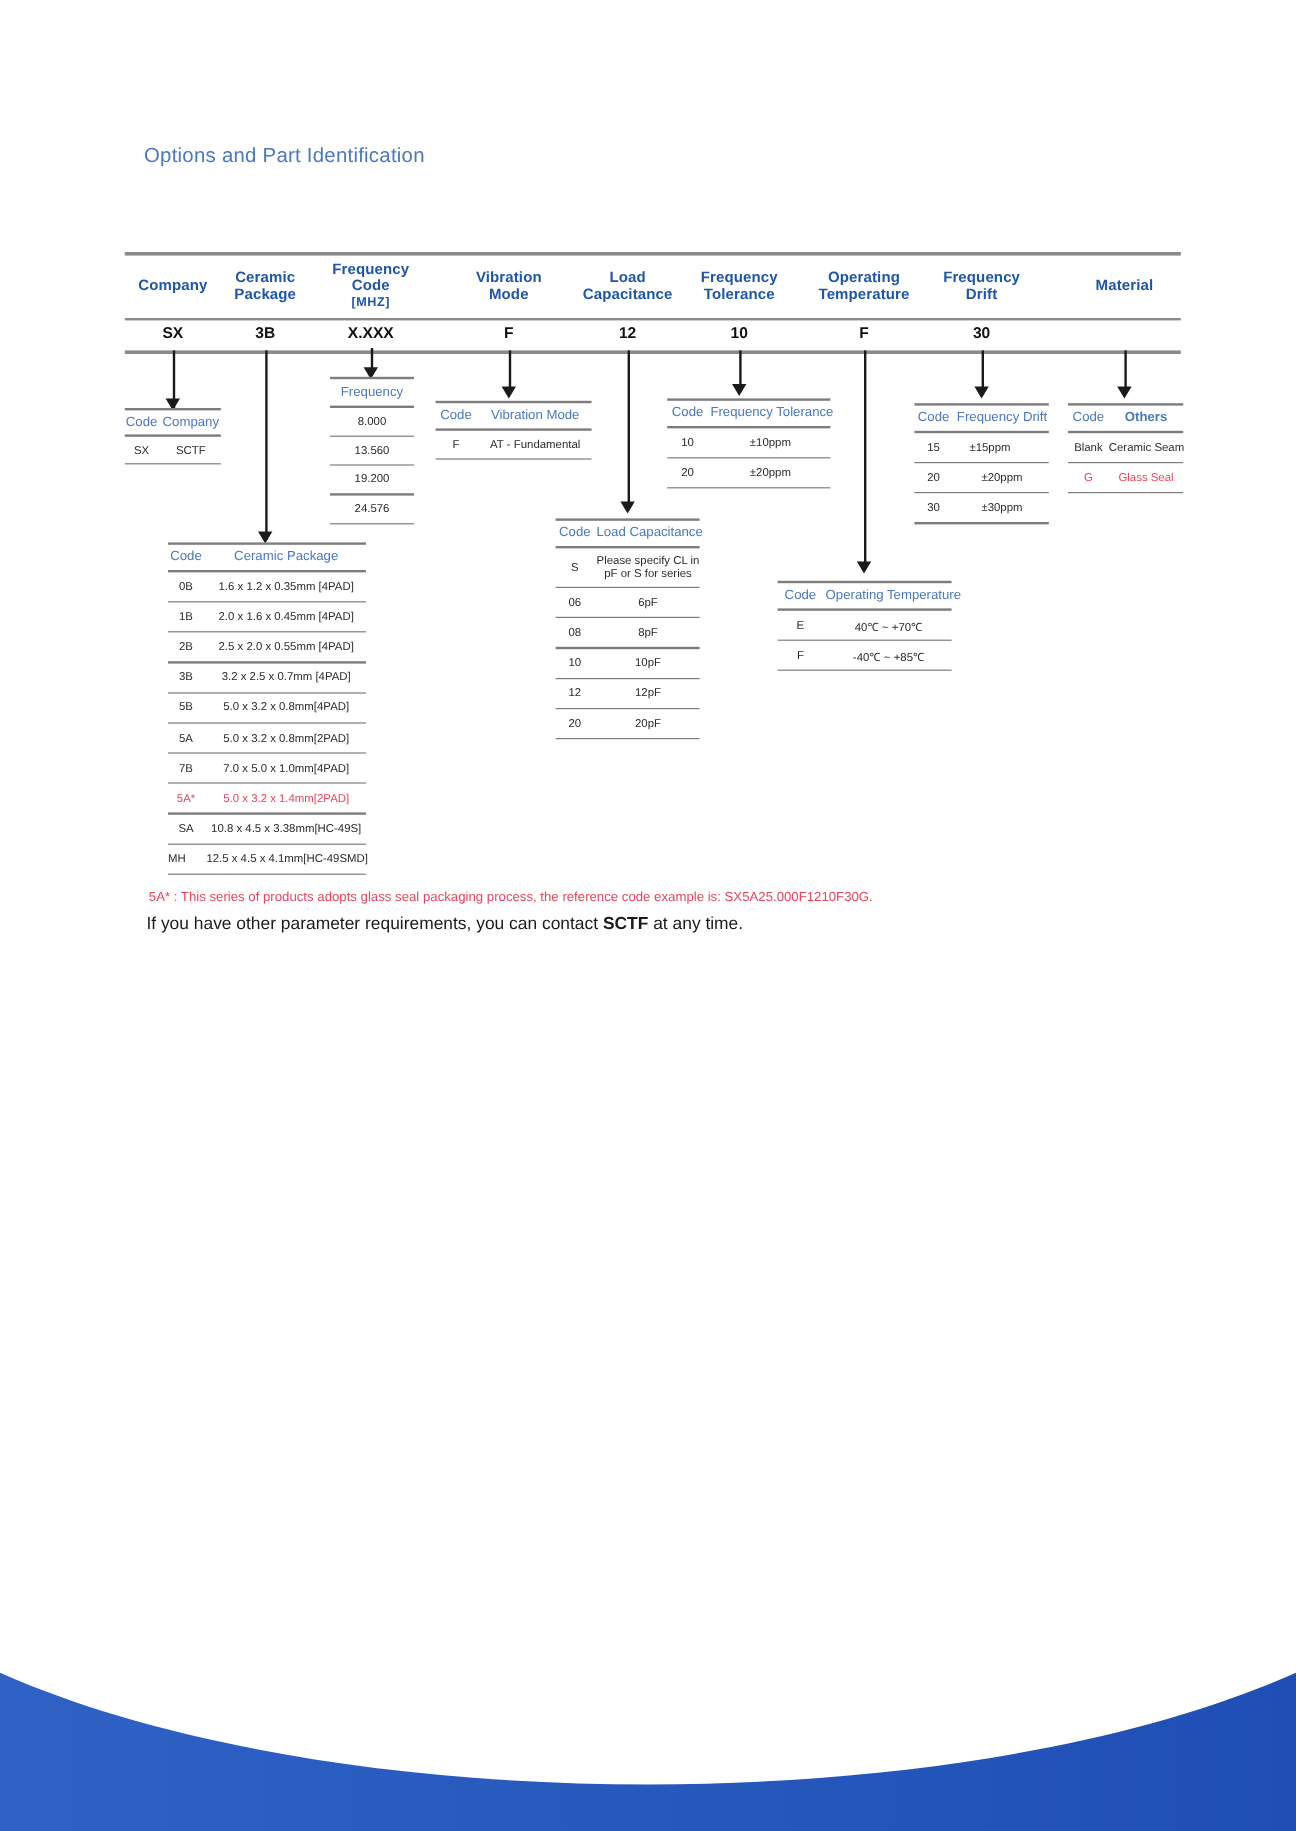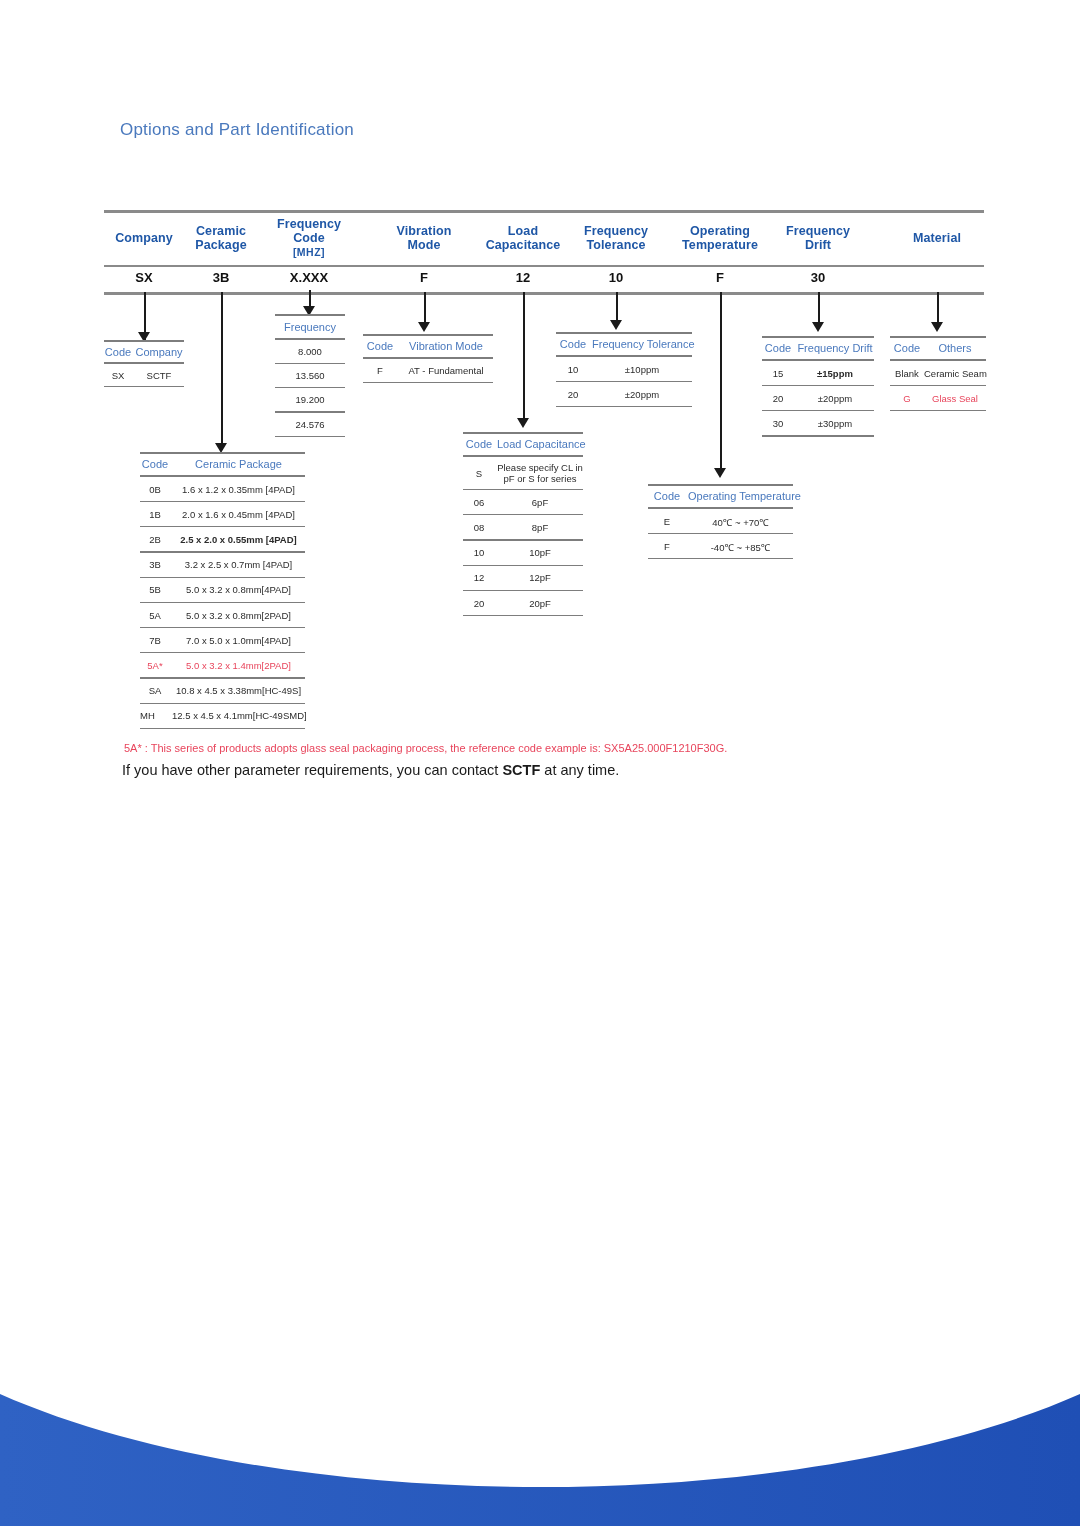--- a/index.html
+++ b/index.html
@@ -201,21 +201,21 @@
       <div class="hcell" style="left: 0px; width: 30px; text-align: center; top: 6px;">Code</div>
       <div class="hcell" style="left: 32px; width: 133px; text-align: center; top: 6px;">Ceramic Package</div>
       <div class="srule h2" style="top: 23px; width: 165px;"></div>
       <div class="cell" style="left: 0px; width: 30px; text-align: center; top: 31.5px;">0B</div>
       <div class="cell" style="left: 32px; width: 133px; text-align: center; top: 31.5px;">1.6 x 1.2 x 0.35mm [4PAD]</div>
       <div class="srule h1" style="top: 49px; width: 165px;"></div>
       <div class="cell" style="left: 0px; width: 30px; text-align: center; top: 56.7px;">1B</div>
       <div class="cell" style="left: 32px; width: 133px; text-align: center; top: 56.7px;">2.0 x 1.6 x 0.45mm [4PAD]</div>
       <div class="srule h1" style="top: 74.2px; width: 165px;"></div>
       <div class="cell" style="left: 0px; width: 30px; text-align: center; top: 81.9px;">2B</div>
-      <div class="cell" style="left: 32px; width: 133px; text-align: center; top: 81.9px; font-weight: bold;">2.5 x 2.0 x 0.55mm [4PAD]</div>
+      <div class="cell" style="left: 32px; width: 133px; text-align: center; top: 81.9px;">2.5 x 2.0 x 0.55mm [4PAD]</div>
       <div class="srule h1" style="top: 99.4px; width: 165px;"></div>
       <div class="cell" style="left: 0px; width: 30px; text-align: center; top: 107.1px;">3B</div>
       <div class="cell" style="left: 32px; width: 133px; text-align: center; top: 107.1px;">3.2 x 2.5 x 0.7mm [4PAD]</div>
       <div class="srule h1" style="top: 124.6px; width: 165px;"></div>
       <div class="cell" style="left: 0px; width: 30px; text-align: center; top: 132.3px;">5B</div>
       <div class="cell" style="left: 32px; width: 133px; text-align: center; top: 132.3px;">5.0 x 3.2 x 0.8mm[4PAD]</div>
       <div class="srule h1" style="top: 149.8px; width: 165px;"></div>
       <div class="cell" style="left: 0px; width: 30px; text-align: center; top: 157.5px;">5A</div>
       <div class="cell" style="left: 32px; width: 133px; text-align: center; top: 157.5px;">5.0 x 3.2 x 0.8mm[2PAD]</div>
       <div class="srule h1" style="top: 175px; width: 165px;"></div>
@@ -289,33 +289,33 @@
       <div class="cell" style="left: 0px; width: 38px; text-align: center; top: 56.7px;">F</div>
       <div class="cell" style="left: 40px; width: 105px; text-align: center; top: 56.7px;">-40℃ ~ +85℃</div>
       <div class="srule h1" style="top: 74.2px; width: 145px;"></div>
     </div>
   <div class="sub" id="sub-freqdrift" style="left: 762px; top: 336px; width: 112px; height: 100.6px;">
       <div class="srule h2" style="top: 0px; width: 112px;"></div>
       <div class="hcell" style="left: 0px; width: 32px; text-align: center; top: 6px;">Code</div>
       <div class="hcell" style="left: 34px; width: 78px; text-align: center; top: 6px;">Frequency Drift</div>
       <div class="srule h2" style="top: 23px; width: 112px;"></div>
       <div class="cell" style="left: 0px; width: 32px; text-align: center; top: 31.5px;">15</div>
-      <div class="cell" style="left: 34px; width: 78px; text-align: center; top: 31.5px; font-weight: bold;">±15ppm</div>
+      <div class="cell" style="left: 24px; width: 78px; text-align: center; top: 31.5px;">±15ppm</div>
       <div class="srule h1" style="top: 49px; width: 112px;"></div>
       <div class="cell" style="left: 0px; width: 32px; text-align: center; top: 56.7px;">20</div>
       <div class="cell" style="left: 34px; width: 78px; text-align: center; top: 56.7px;">±20ppm</div>
       <div class="srule h1" style="top: 74.2px; width: 112px;"></div>
       <div class="cell" style="left: 0px; width: 32px; text-align: center; top: 81.9px;">30</div>
       <div class="cell" style="left: 34px; width: 78px; text-align: center; top: 81.9px;">±30ppm</div>
       <div class="srule h1" style="top: 99.4px; width: 112px;"></div>
     </div>
   <div class="sub" id="sub-others" style="left: 890px; top: 336px; width: 96px; height: 75.4px;">
       <div class="srule h2" style="top: 0px; width: 96px;"></div>
       <div class="hcell" style="left: 0px; width: 34px; text-align: center; top: 6px;">Code</div>
-      <div class="hcell" style="left: 34px; width: 62px; text-align: center; top: 6px;">Others</div>
+      <div class="hcell" style="left: 34px; width: 62px; text-align: center; top: 6px; font-weight: bold;">Others</div>
       <div class="srule h2" style="top: 23px; width: 96px;"></div>
       <div class="cell" style="left: 0px; width: 34px; text-align: center; top: 31.5px;">Blank</div>
       <div class="cell" style="left: 34px; width: 62px; text-align: center; top: 31.5px;">Ceramic Seam</div>
       <div class="srule h1" style="top: 49px; width: 96px;"></div>
       <div class="cell red" style="left: 0px; width: 34px; text-align: center; top: 56.7px;">G</div>
       <div class="cell red" style="left: 34px; width: 62px; text-align: center; top: 56.7px;">Glass Seal</div>
       <div class="srule h1" style="top: 74.2px; width: 96px;"></div>
     </div>
 
   <div class="foot-red">5A* : This series of products adopts glass seal packaging process, the reference code example is: SX5A25.000F1210F30G.</div>

